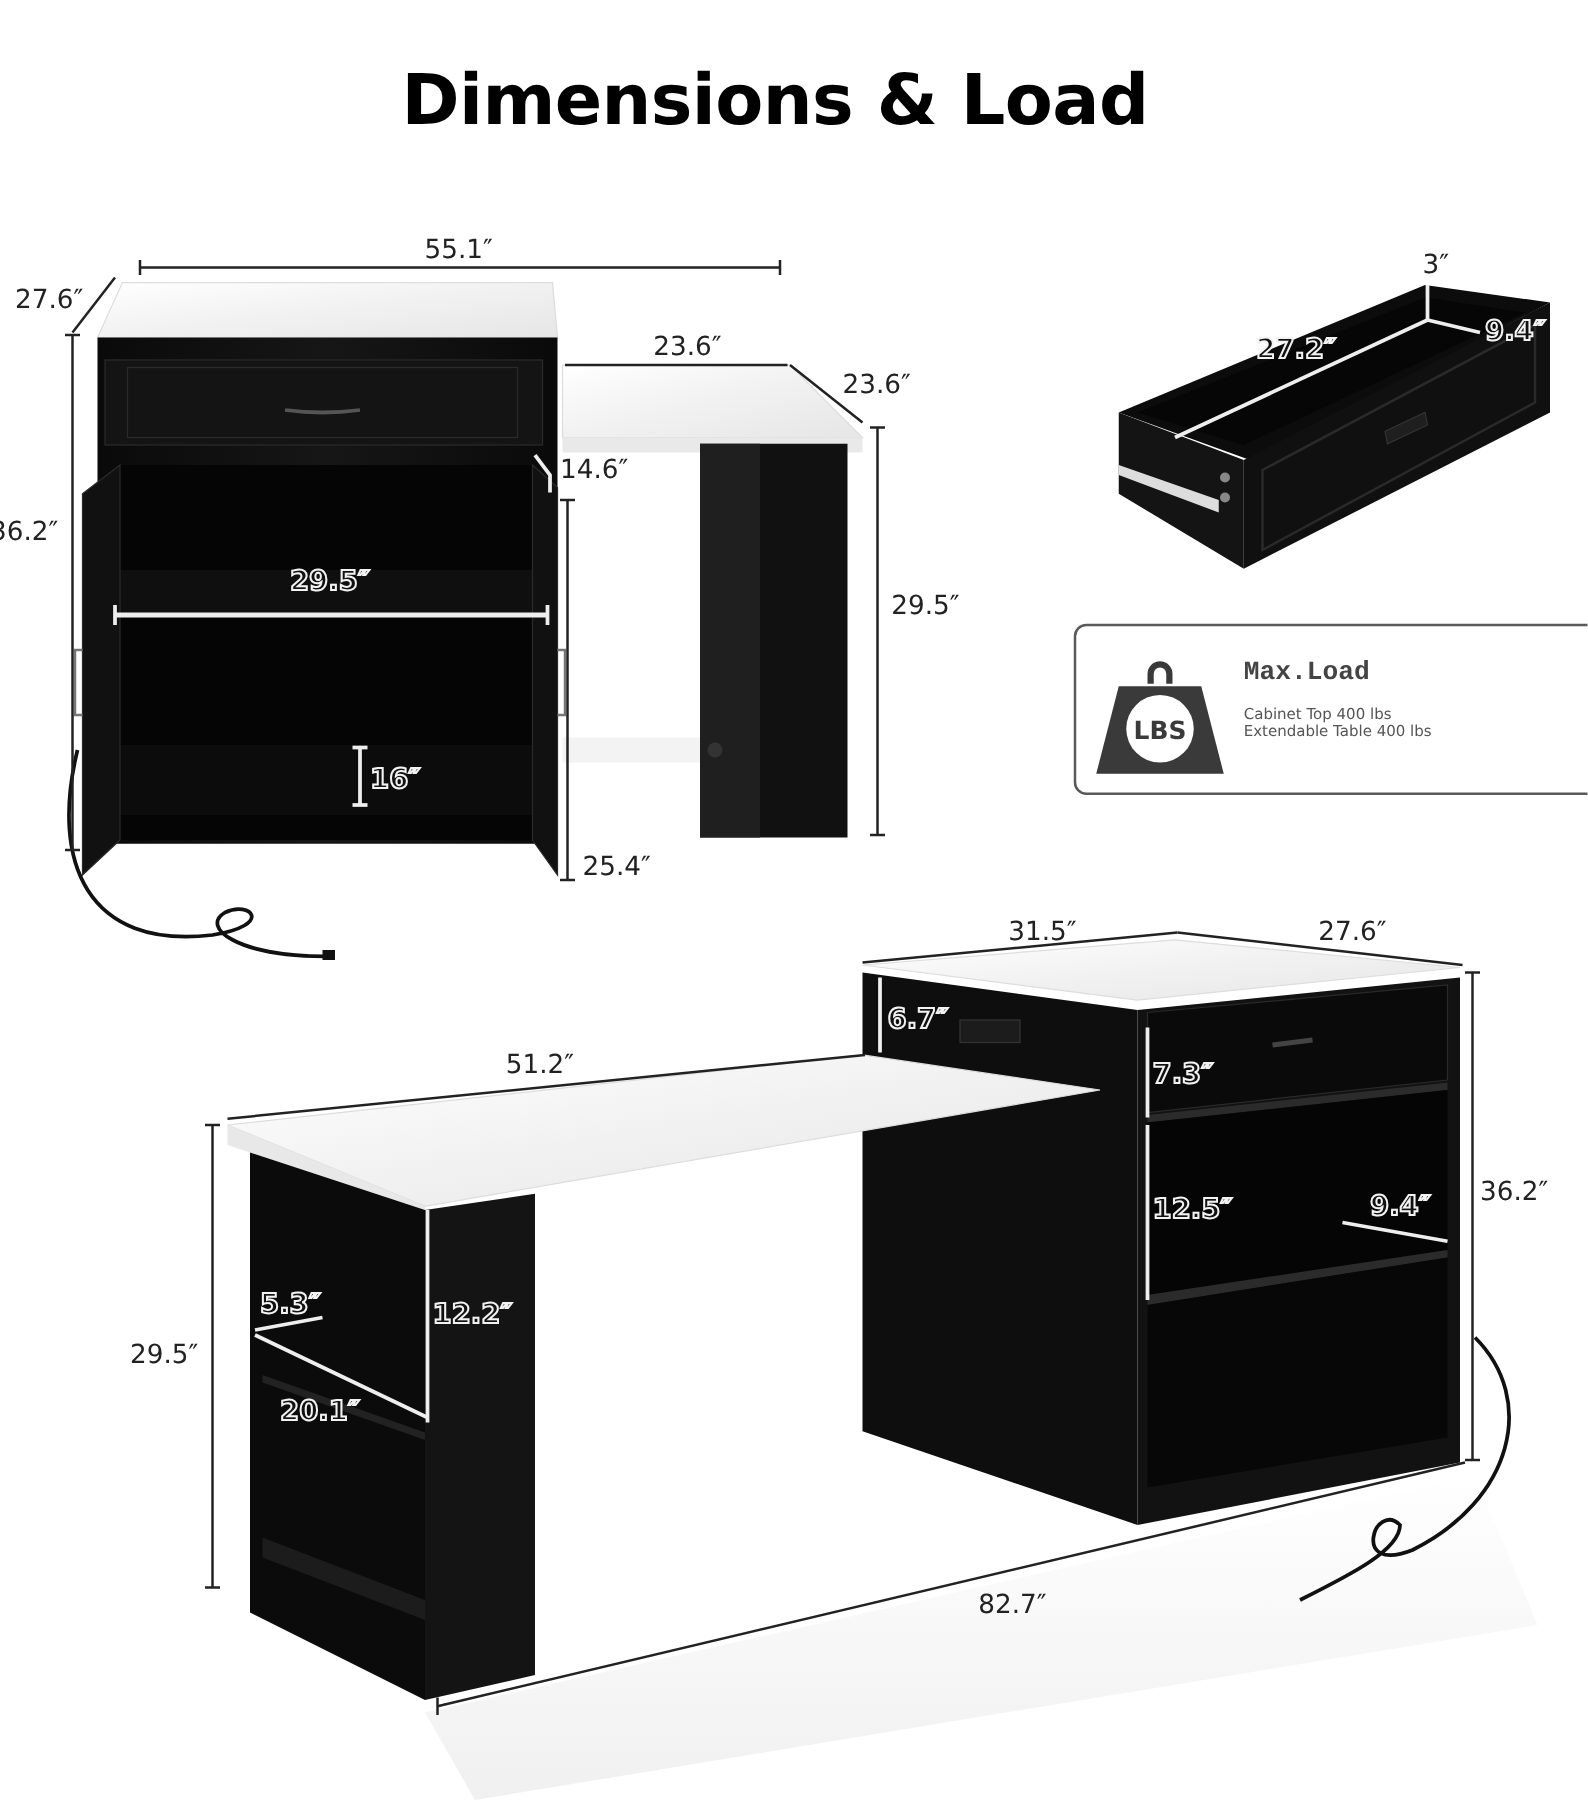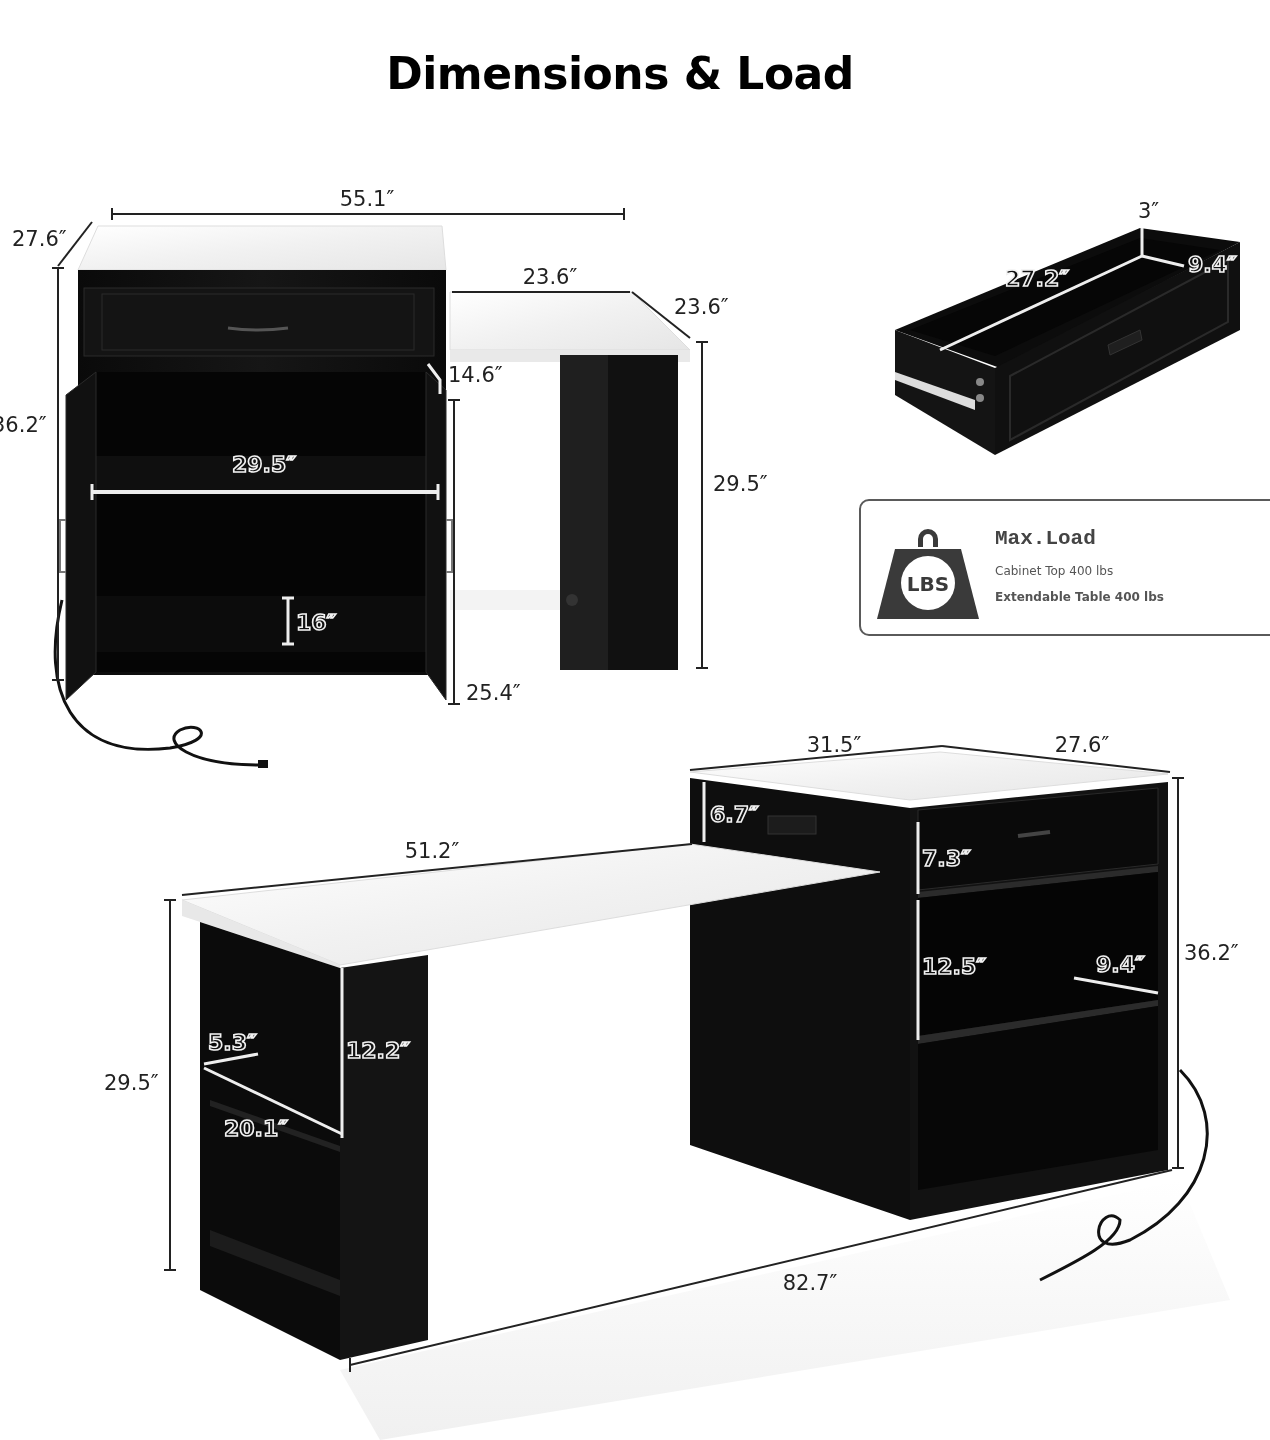--- a/index.html
+++ b/index.html
@@ -1,20 +1,20 @@
 <!DOCTYPE html>
 <html><head>
 <meta charset="utf-8">
 <style>
   * { margin: 0; padding: 0; box-sizing: border-box; }
   html, body { width: 1270px; height: 1440px; background: #ffffff; overflow: hidden; }
   body { position: relative; font-family: "Liberation Sans", sans-serif; color: #111; }
   .title {
     position: absolute; left: 0; top: 48px; width: 1240px; text-align: center;
-    font-family: "DejaVu Sans", sans-serif; font-weight: bold; font-size: 44px;
+    font-family: "DejaVu Sans", sans-serif; font-weight: bold; font-size: 56px;
     letter-spacing: -0.5px; color: #000;
   }
   svg.stage { position: absolute; left: 0; top: 0; width: 1270px; height: 1440px; }
   .dim { font-family: "DejaVu Sans", sans-serif; font-size: 21px; fill: #222; }
   .dim-out {
     font-family: "DejaVu Sans", sans-serif; font-size: 22px; font-weight: bold;
     fill: #111; stroke: #f2f2f2; stroke-width: 1.6px; paint-order: normal;
   }
   .load-box {
     position: absolute; left: 859px; top: 499px; width: 420px; height: 137px;
@@ -23,21 +23,21 @@
   .load-icon { position: absolute; left: 12px; top: 16px; width: 110px; height: 106px; }
   .load-title {
     position: absolute; left: 134px; top: 26px; font-size: 21px; font-weight: bold;
     color: #444; font-family: Liberation Mono, monospace;
   }
   .load-line {
     position: absolute; left: 134px; font-size: 12px; color: #555;
     font-family: "DejaVu Sans", sans-serif; white-space: nowrap;
   }
   .load-line.l1 { top: 63px; }
-  .load-line.l2 { top: 89px; font-weight: bold; }
+  .load-line.l2 { top: 77px; }
 </style>
 </head>
 <body>
 
 <div class="title">Dimensions &amp; Load</div>
 
 <svg class="stage" viewBox="0 0 1270 1440">
   <defs>
     <linearGradient id="marble" x1="0" y1="0" x2="1" y2="1">
       <stop offset="0" stop-color="#ffffff"></stop>

